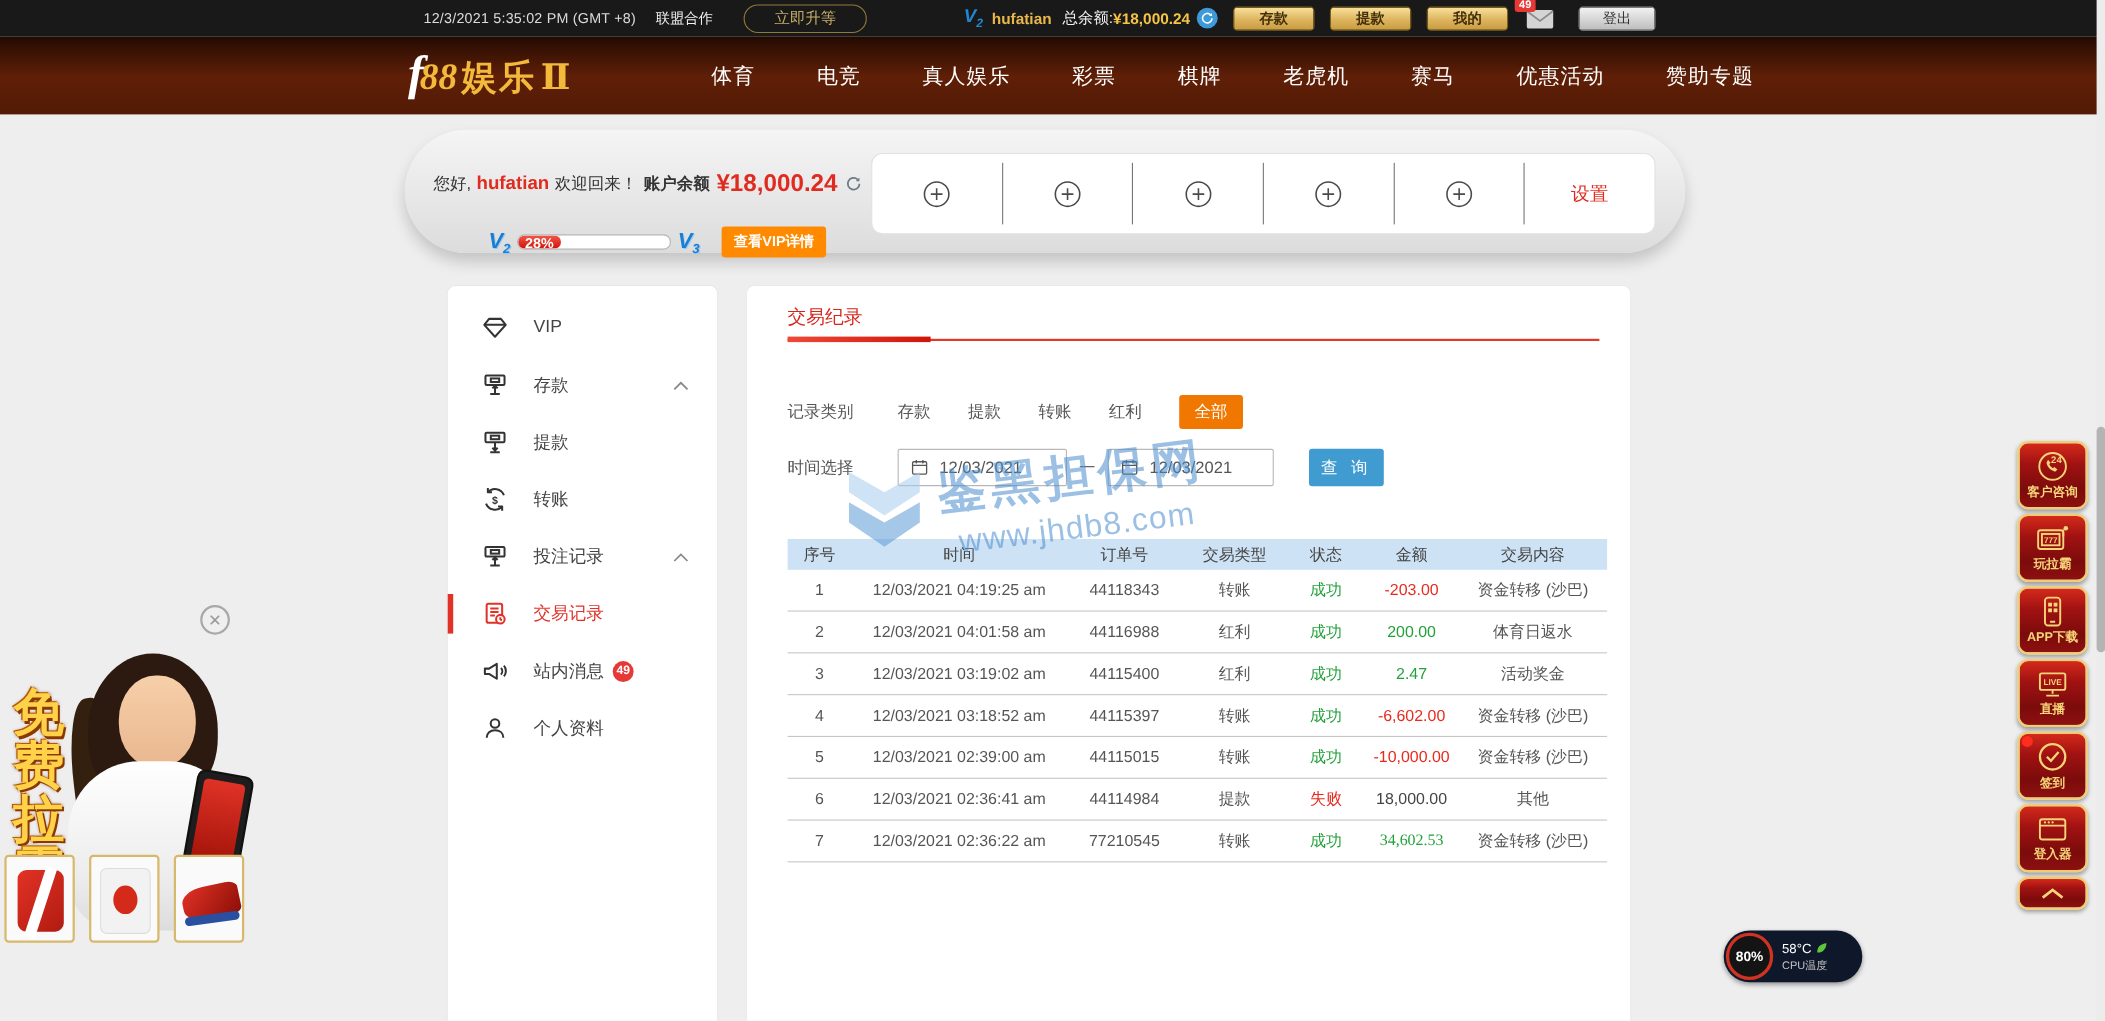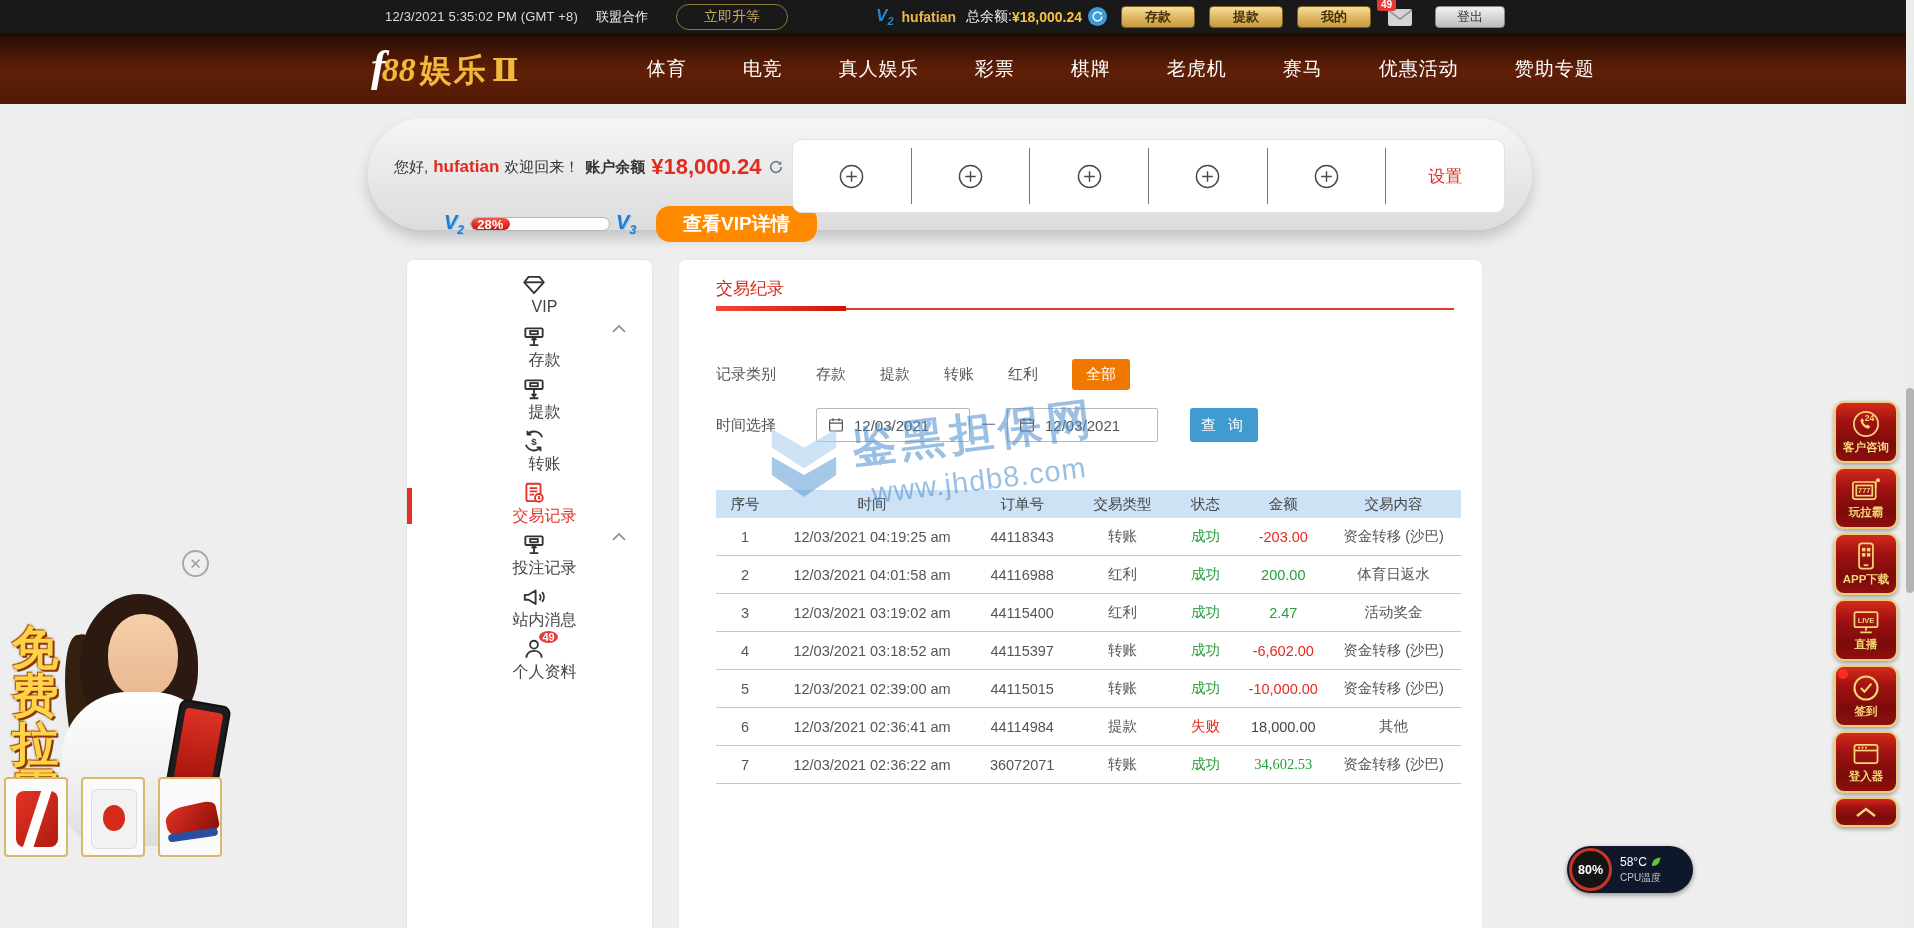--- a/index.html
+++ b/index.html
@@ -54,34 +54,34 @@
   .wl-balance { color:#e02b20; font-weight:bold; font-size:22px; margin-left:6px; }
   .wl-refresh { margin-left:7px; cursor:pointer; display:flex; }
   .wl-viprow { position:absolute; left:76px; top:88px; display:flex; align-items:center; }
   .vip-logo { font-style:italic; font-weight:900; font-size:20px; color:#1a7fd4; text-shadow:1px 1px 0 #9cc9ef; }
   .vip-logo sub { font-size:12px; }
   .vip-track { width:140px; height:14px; background:#ffffff; border:1px solid #b5b5b5; border-radius:8px;
                margin:0 6px; position:relative; overflow:hidden; }
   .vip-fill { position:absolute; left:0; top:0; bottom:0; width:30%; border-radius:8px;
               background:linear-gradient(180deg,#f4574a 0%,#cf1408 100%);
               color:#fff; font-size:13px; font-weight:bold; display:flex; align-items:center; justify-content:center; }
-  .vip-btn { margin-left:20px; background:#ff8a00; color:#fff; font-size:19px; border:none; border-radius:14px;
-             padding:5px 27px; cursor:pointer; font-weight:bold; }
+  .vip-btn { margin-left:20px; background:#ff8a00; color:#fff; font-size:13px; border:none; border-radius:3px;
+             padding:5px 11px; cursor:pointer; font-weight:bold; }
   .wl-card { position:absolute; left:424px; top:21px; width:713px; height:74px; background:#fff;
              border:1px solid #e2e2e2; border-radius:10px; display:flex; align-items:center; }
   .wl-cell { flex:1; display:flex; align-items:center; justify-content:center; height:56px;
              border-right:1px solid #777; cursor:pointer; }
   .wl-cell:last-child { border-right:none; }
   .wl-settings { color:#e02b20; font-size:17px; }
 
   
   .sidebar { position:absolute; left:406px; top:259px; width:247px; height:700px; background:#fff;
              border:1px solid #e6e6e6; border-radius:8px; padding-top:12px; }
   .side-item { position:relative; height:52px; display:flex; align-items:center; padding-left:30px;
-               color:#444; font-size:16px; cursor:pointer;flex-direction:column; }
+               color:#444; font-size:16px; cursor:pointer; }
   .side-item .s-icon { width:26px; height:26px; margin-right:22px; display:flex; }
   .side-item.active { color:#e23228; }
   .side-bar-ind { position:absolute; left:0; top:8px; width:5px; height:36px; background:#e23228; }
   .side-chevron { position:absolute; right:26px; display:flex; }
   .side-badge { margin-left:8px; background:#e53935; color:#fff; border-radius:50%; min-width:19px; height:19px;
                 font-size:11px; display:flex; align-items:center; justify-content:center; font-weight:bold; }
 
   
   .panel { position:absolute; left:678px; top:259px; width:805px; height:700px; background:#fff;
            border:1px solid #e9e9e9; border-radius:8px; }
@@ -322,46 +322,46 @@
         <svg viewBox="0 0 24 24" width="26" height="26" fill="none" stroke="#333" stroke-width="1.7">
             <path d="M19.5 8.5A8 8 0 0 0 6 6"></path>
             <path d="M6 2.5V6h3.5" stroke-linejoin="round"></path>
             <path d="M4.5 15.5A8 8 0 0 0 18 18"></path>
             <path d="M18 21.5V18h-3.5" stroke-linejoin="round"></path>
             <text x="12" y="15.5" font-size="9" text-anchor="middle" stroke="none" fill="#333" font-weight="bold">$</text>
           </svg>
       </span>
       <span>转账</span>
     </div>
+    <div class="side-item">
+      <span class="s-icon">
+        <svg viewBox="0 0 24 24" width="26" height="26" fill="none" stroke="#333" stroke-width="1.7">
+            <rect x="4" y="4" width="16" height="8" rx="1"></rect>
+            <rect x="8.5" y="6.5" width="7" height="3"></rect>
+            <path d="M12 19v-6M9.8 14.8L12 12.5l2.2 2.3M8 19.5h8"></path>
+          </svg>
+      </span>
+      <span>投注记录</span>
+      <span class="side-chevron">
+        <svg width="14" height="9" viewBox="0 0 14 9" fill="none" stroke="#888" stroke-width="1.6">
+            <path d="M1 8l6-6 6 6"></path>
+          </svg>
+      </span>
+    </div>
     <div class="side-item active">
       <span class="side-bar-ind"></span>
       <span class="s-icon">
         <svg viewBox="0 0 24 24" width="26" height="26" fill="none" stroke="#e23228" stroke-width="1.7">
             <rect x="5" y="3.5" width="13" height="16" rx="1.5"></rect>
             <path d="M8 7.5h7M8 10.5h7M8 13.5h4"></path>
             <circle cx="16.5" cy="16.5" r="3.6" fill="#fff"></circle>
             <path d="M16.5 14.8v1.8l1.3.9"></path>
           </svg>
       </span>
       <span>交易记录</span>
-    </div>
-    <div class="side-item">
-      <span class="s-icon">
-        <svg viewBox="0 0 24 24" width="26" height="26" fill="none" stroke="#333" stroke-width="1.7">
-            <rect x="4" y="4" width="16" height="8" rx="1"></rect>
-            <rect x="8.5" y="6.5" width="7" height="3"></rect>
-            <path d="M12 19v-6M9.8 14.8L12 12.5l2.2 2.3M8 19.5h8"></path>
-          </svg>
-      </span>
-      <span>投注记录</span>
-      <span class="side-chevron">
-        <svg width="14" height="9" viewBox="0 0 14 9" fill="none" stroke="#888" stroke-width="1.6">
-            <path d="M1 8l6-6 6 6"></path>
-          </svg>
-      </span>
     </div>
     <div class="side-item">
       <span class="s-icon">
         <svg viewBox="0 0 24 24" width="26" height="26" fill="none" stroke="#333" stroke-width="1.7">
             <path d="M3.5 10v4.5h3.5l6.5 4V6L7 10H3.5z" stroke-linejoin="round"></path>
             <path d="M17 9.5a4 4 0 0 1 0 5.5M19.5 7.5a7 7 0 0 1 0 9"></path>
           </svg>
       </span>
       <span>站内消息</span>
       <span class="side-badge">49</span>
@@ -472,21 +472,21 @@
           <span class="tc c2">12/03/2021 02:36:41 am</span>
           <span class="tc c3">44114984</span>
           <span class="tc c4">提款</span>
           <span class="tc c5" style="color: rgb(232, 41, 28);">失败</span>
           <span class="tc c6" style="color: rgb(68, 68, 68);">18,000.00</span>
           <span class="tc c7">其他</span>
       </div>
       <div class="t-row">
         <span class="tc c1">7</span>
           <span class="tc c2">12/03/2021 02:36:22 am</span>
-          <span class="tc c3">36072071</span>
+          <span class="tc c3">77210545</span>
           <span class="tc c4">转账</span>
           <span class="tc c5" style="color: rgb(34, 161, 58);">成功</span>
           <span class="tc c6" style="color: rgb(34, 161, 58); font-family: Liberation Serif, serif;">34,602.53</span>
           <span class="tc c7">资金转移 (沙巴)</span>
       </div>
     </div>
   </main>
 
   <div class="watermark">
     <svg width="92" height="92" viewBox="0 0 100 100">

